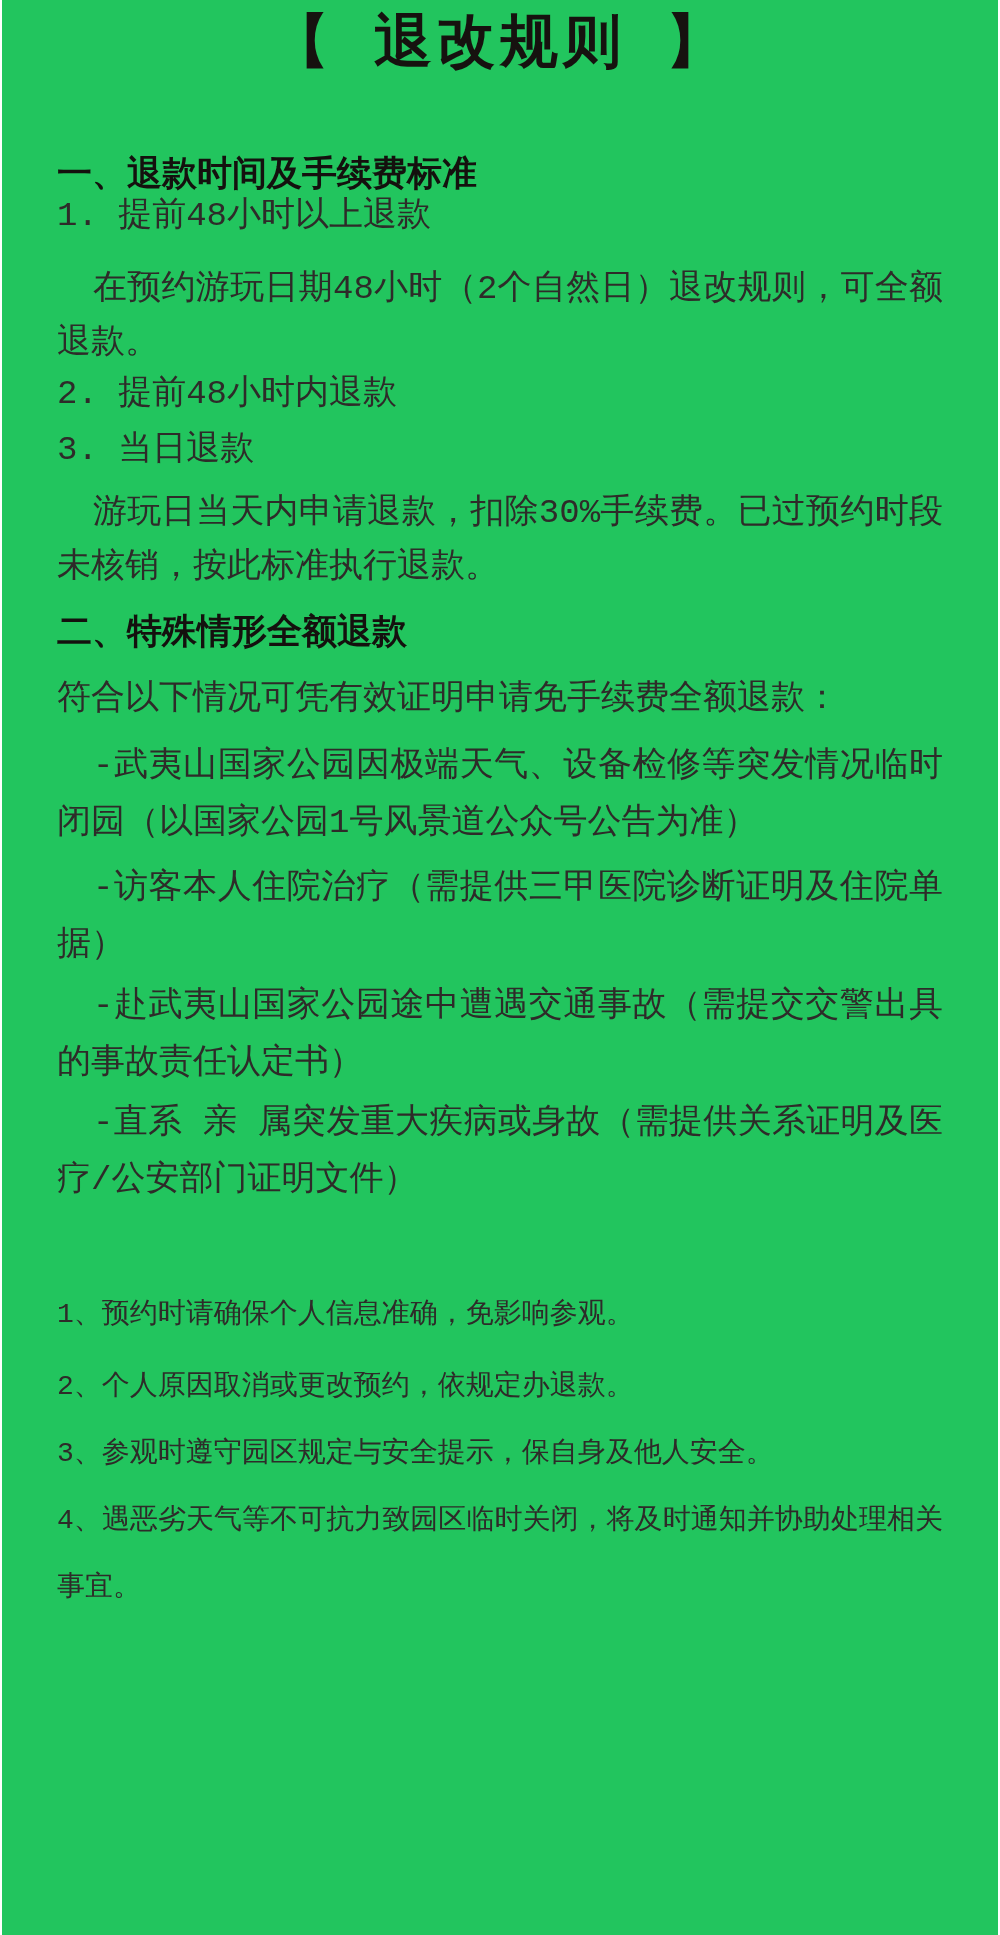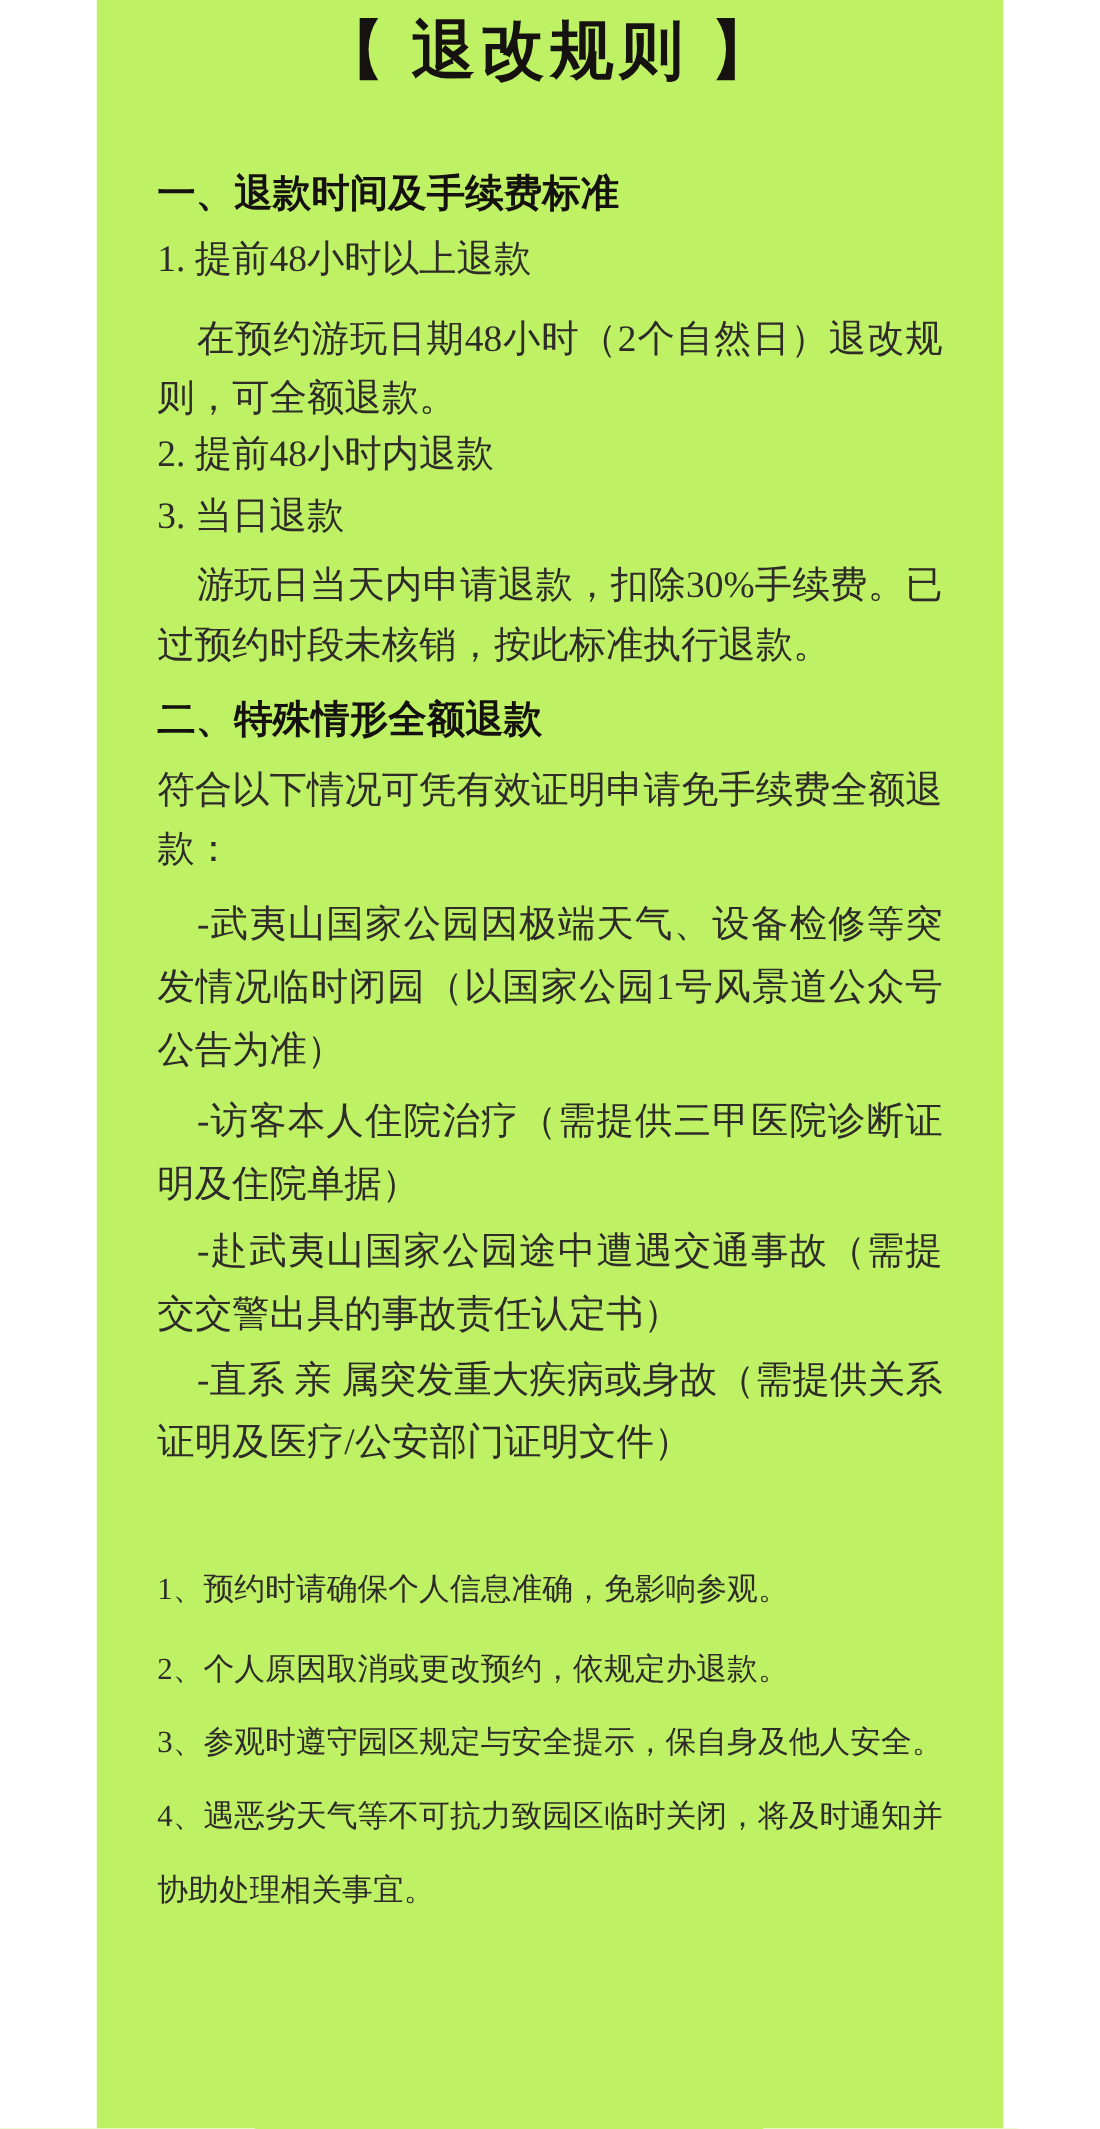--- a/index.html
+++ b/index.html
@@ -2,27 +2,27 @@
 <html lang="zh"><head>
 <meta charset="utf-8">
 <style>
   html, body {
     margin: 0;
     padding: 0;
     background: #ffffff;
   }
   .page {
     position: relative;
-    width: 824px;
+    width: 996px;
     min-height: 1935px;
     margin: 0 auto;
-    background: #bef264;
+    background: #22c55e;
     box-sizing: border-box;
     padding: 12px 55px 0 55px;
-    font-family: Liberation Serif, serif;
+    font-family: Liberation Mono, monospace;
     color: #2e2b29;
     overflow: hidden;
   }
   .doc-title {
     text-align: center;
     font-size: 58px;
     line-height: 68px;
     font-weight: 800;
     letter-spacing: 5px;
     color: #16120f;
@@ -37,21 +37,20 @@
     line-height: 40px;
     font-weight: 800;
     color: #14110e;
   }
   .sec-heading.first { margin-top: 76px; }
   .sec-heading.second { margin-top: 20px; }
   .rule-label {
     font-size: 34px;
     line-height: 40px;
     font-weight: 400;
-    margin-top: 20px;
   }
   .rule-label.l2 { margin-top: 4px; }
   .rule-label.l3 { margin-top: 16px; }
   .rule-body {
     font-size: 34px;
     line-height: 54px;
     font-weight: 400;
     text-indent: 36px;
     text-align: justify;
     margin-top: 26px;

